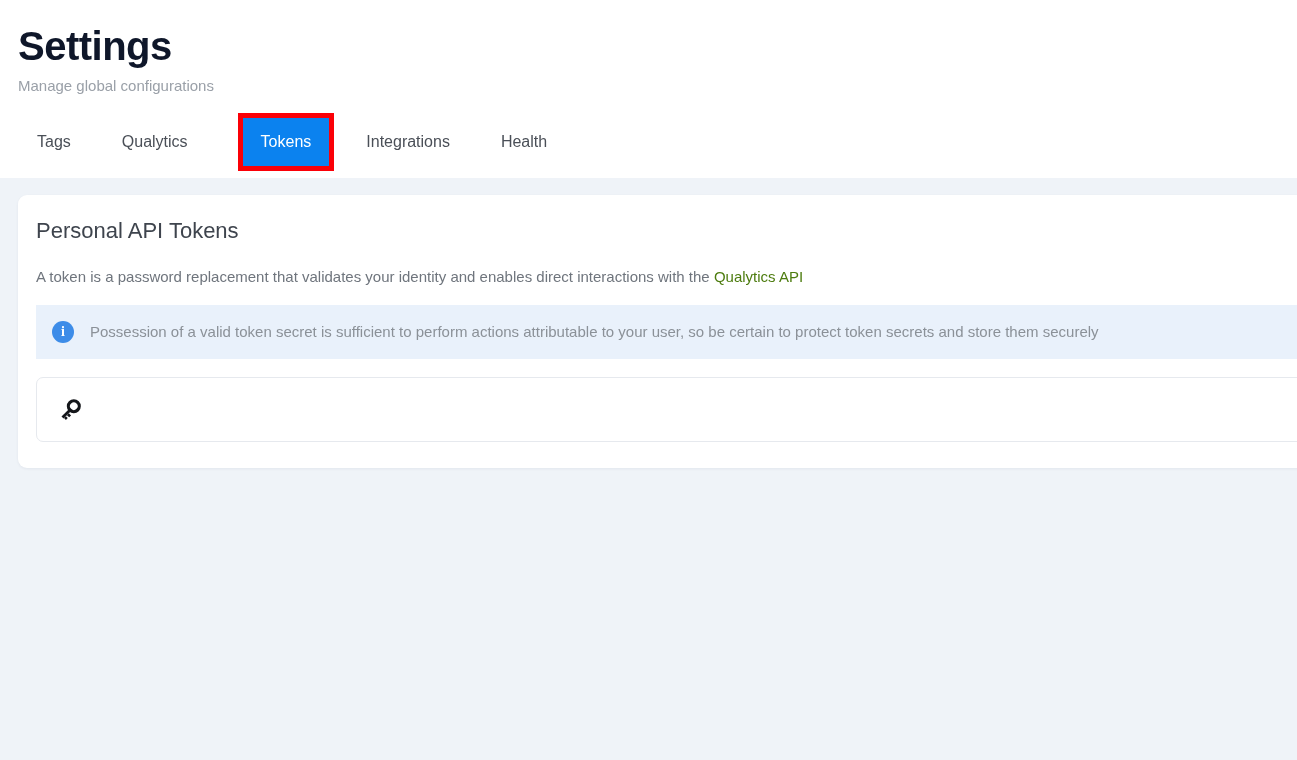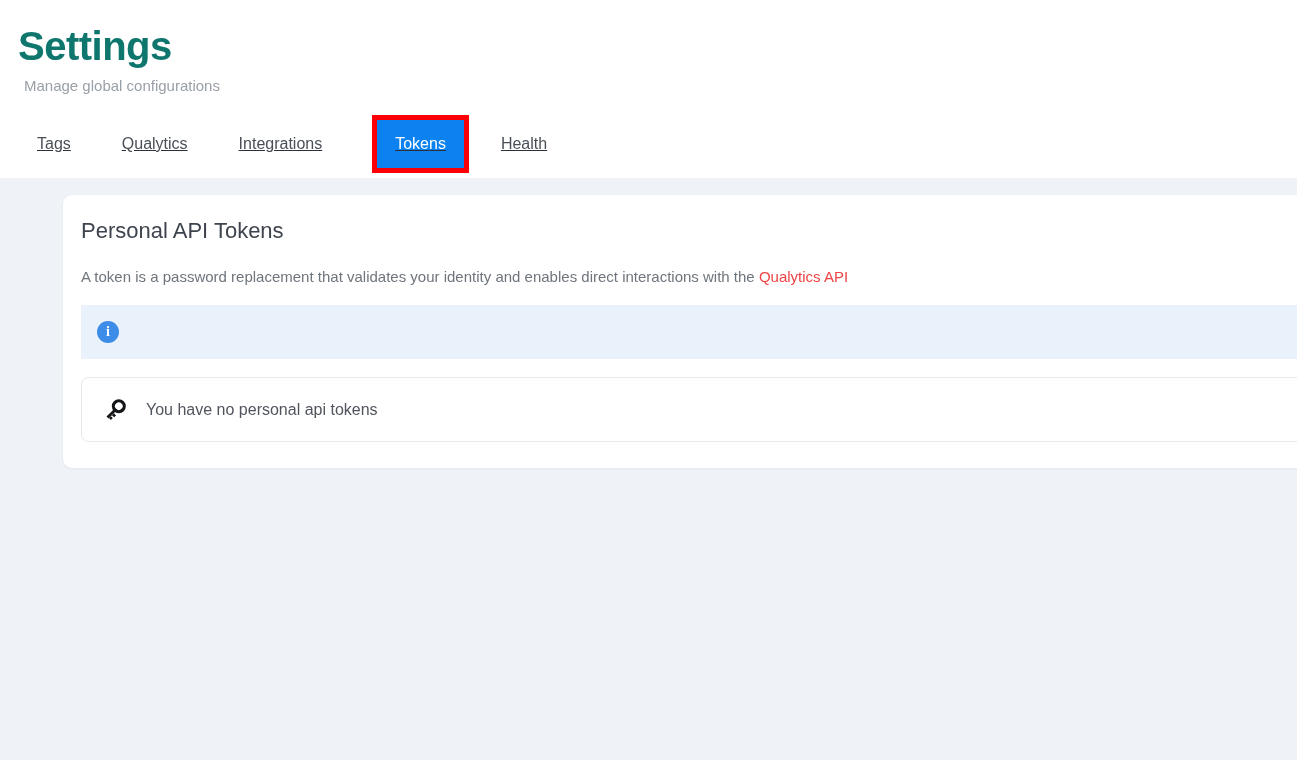--- a/index.html
+++ b/index.html
@@ -23,42 +23,41 @@
     background: #ffffff;
     padding: 14px 0 0 0;
     height: 178px;
     position: relative;
   }
   .page-title {
     font-size: 40px;
     line-height: 48px;
     font-weight: bold;
     letter-spacing: -0.5px;
-    color: #0f766e;
+    color: #0f172a;
     margin: 0;
     padding: 8px 0 0 18px;
   }
   .page-subtitle {
     font-size: 15px;
     line-height: 20px;
     color: #9aa0a8;
     margin: 0;
-    padding: 6px 0 0 24px;
+    padding: 6px 0 0 18px;
     font-weight: normal;
   }
 
   
   .tab-bar {
     display: flex;
-    align-items: center;
+    align-items: flex-start;
     padding: 0 0 0 37px;
     margin-top: 22px;
     height: 52px;
     gap: 0;
-    text-decoration: underline;
   }
   .tab {
     font-size: 16px;
     line-height: 20px;
     color: #4a4f57;
     padding: 14px 0;
     margin-right: 51px;
     white-space: nowrap;
     cursor: pointer;
     background: transparent;
@@ -75,21 +74,20 @@
     margin-left: 4px;
     margin-right: 37px;
   }
 
   
   .page-body {
     background: #eff3f8;
     height: 582px;
     padding: 17px 0 0 18px;
     position: relative;
-    margin-left: 45px;
   }
   .card {
     background: #ffffff;
     border-radius: 9px;
     width: 1320px;       
     padding: 22px 0 26px 0;
     box-shadow: 0 1px 3px rgba(22,40,70,0.06);
   }
   .card-title {
     font-size: 22px;
@@ -100,21 +98,21 @@
     padding: 0 0 0 18px;
   }
   .card-desc {
     font-size: 15px;
     line-height: 20px;
     color: #6f757d;
     margin: 0;
     padding: 22px 0 0 18px;
   }
   .card-desc a {
-    color: #ef4444;
+    color: #4d7c0f;
     text-decoration: none;
   }
 
   
   .info-banner {
     margin: 18px 0 0 18px;
     background: #e9f1fb;
     display: flex;
     align-items: center;
     padding: 16px 18px 16px 16px;
@@ -169,45 +167,45 @@
 </head>
 <body>
 
 <div class="page-header">
   <h1 class="page-title">Settings</h1>
   <p class="page-subtitle">Manage global configurations</p>
 
   <div class="tab-bar">
     <button class="tab">Tags</button>
     <button class="tab">Qualytics</button>
+    <button class="tab active">Tokens</button>
     <button class="tab">Integrations</button>
-    <button class="tab active">Tokens</button>
     <button class="tab">Health</button>
   </div>
 </div>
 
 <div class="page-body">
   <div class="card">
 
     <h2 class="card-title">Personal API Tokens</h2>
 
     <p class="card-desc"><span>A token is a password replacement that validates your identity and enables direct interactions with the </span><a href="#">Qualytics API</a></p>
 
     <div class="info-banner">
       <span class="info-icon">i</span>
+      <span class="info-text">Possession of a valid token secret is sufficient to perform actions attributable to your user, so be certain to protect token secrets and store them securely</span>
     </div>
 
     <div class="token-row">
       <span class="key-icon">
         <svg viewBox="0 0 26 26" width="26" height="26" aria-hidden="true">
           <g transform="rotate(45 13 13)">
             <circle cx="13" cy="7.6" r="5.4" fill="none" stroke="#14161a" stroke-width="3.2"></circle>
             <rect x="11.6" y="12.2" width="2.9" height="11.4" fill="#14161a"></rect>
             <rect x="14.5" y="16.1" width="3.1" height="2.7" fill="#14161a"></rect>
             <rect x="14.5" y="20.3" width="2.6" height="2.6" fill="#14161a"></rect>
           </g>
         </svg>
       </span>
-      <span class="token-empty-text">You have no personal api tokens</span>
     </div>
 
   </div>
 </div>
 
 </body></html>

